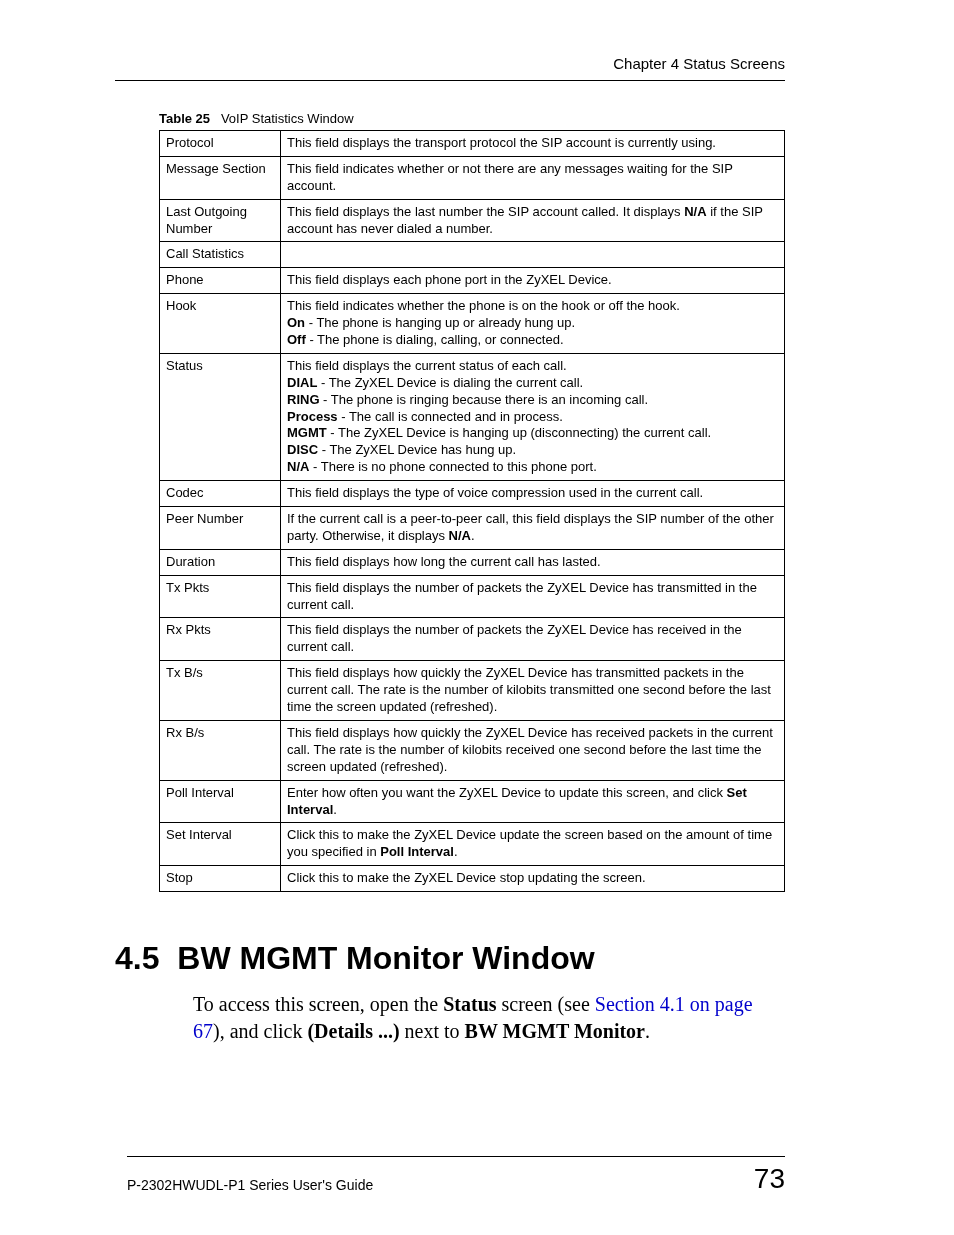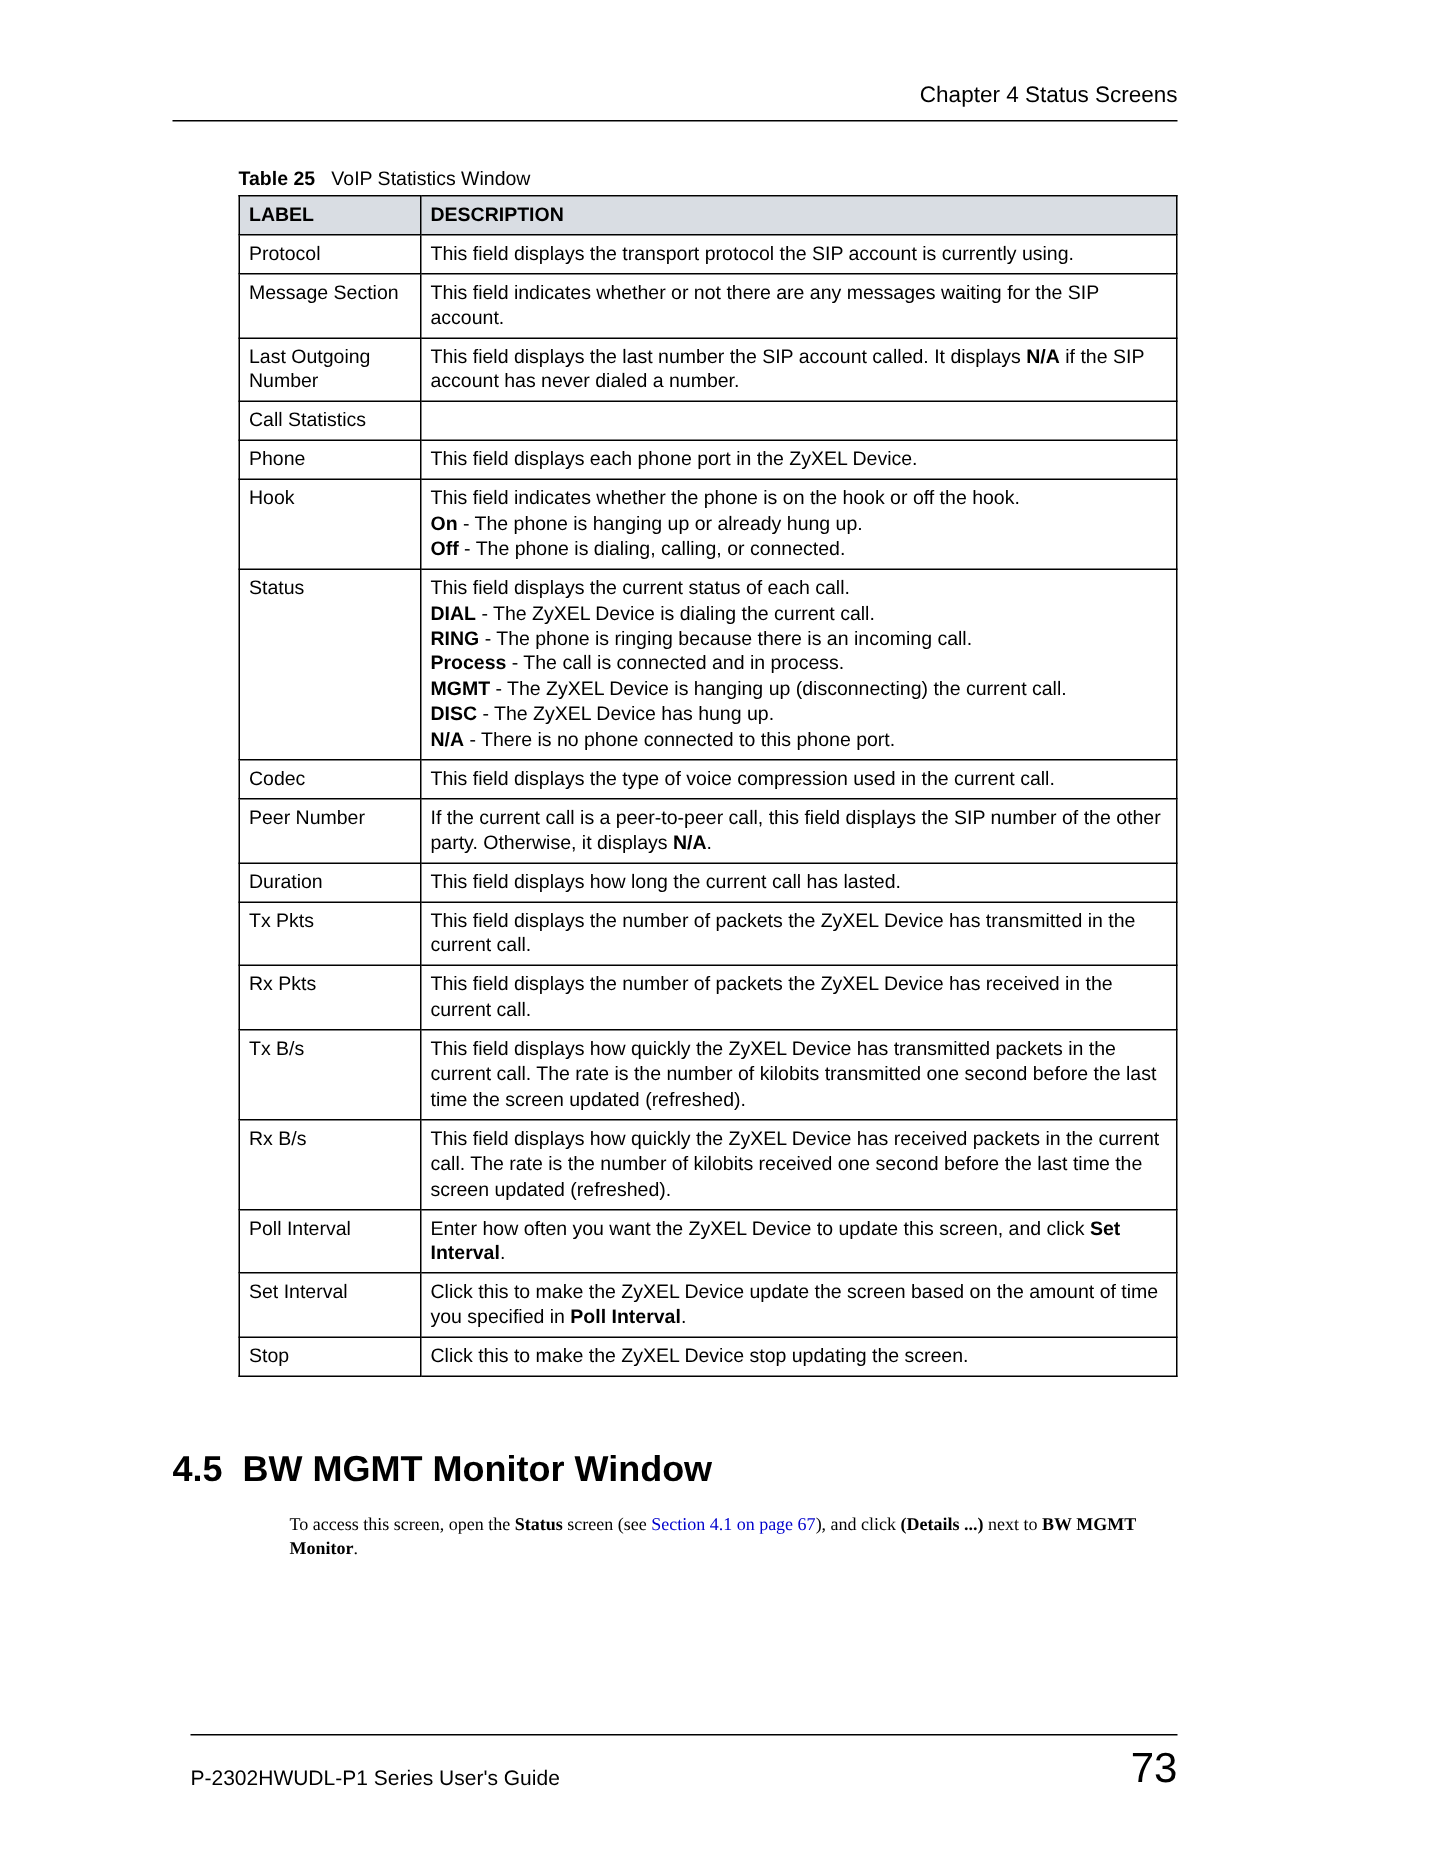--- a/index.html
+++ b/index.html
@@ -51,28 +51,28 @@
     text-align: left;
     vertical-align: top;
     padding: 4px 6px;
     line-height: 1.3;
   }
   th {
     background: #d9dde3;
   }
   .section-title {
     font-family: Arial, Helvetica, sans-serif;
-    font-size: 24px;
+    font-size: 32px;
     font-weight: bold;
     margin-top: 48px;
     margin-bottom: 14px;
   }
   .body-text {
     margin-left: 78px;
-    font-size: 12px;
+    font-size: 20px;
     font-family: "Times New Roman", Times, serif;
     line-height: 1.35;
   }
   .link {
     color: #0000cc;
   }
   .footer {
     position: absolute;
     bottom: 40px;
     left: 127px;
@@ -104,24 +104,20 @@
     <div class="caption">
       <b>Table 25</b>&nbsp;&nbsp;
       <span>VoIP Statistics Window</span>
     </div>
     <table>
       <colgroup>
           <col class="c1">
           <col>
         </colgroup>
       <tbody>
-          <tr>
-        <th>LABEL</th>
-        <th>DESCRIPTION</th>
-      </tr>
       <tr>
         <td>Protocol</td>
         <td>This field displays the transport protocol the SIP account is currently using.</td>
       </tr>
       <tr>
         <td>Message Section</td>
         <td>This field indicates whether or not there are any messages waiting for the SIP account.</td>
       </tr>
       <tr>
         <td>Last Outgoing Number</td>

